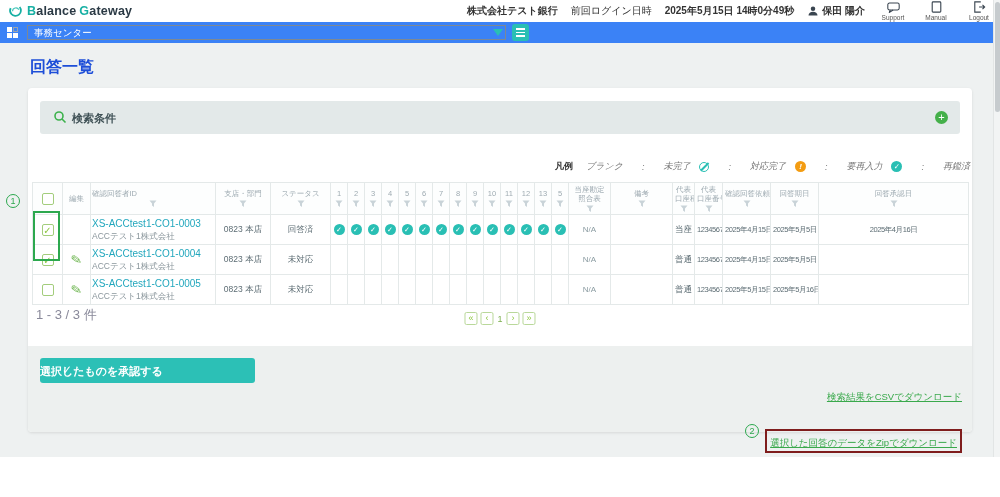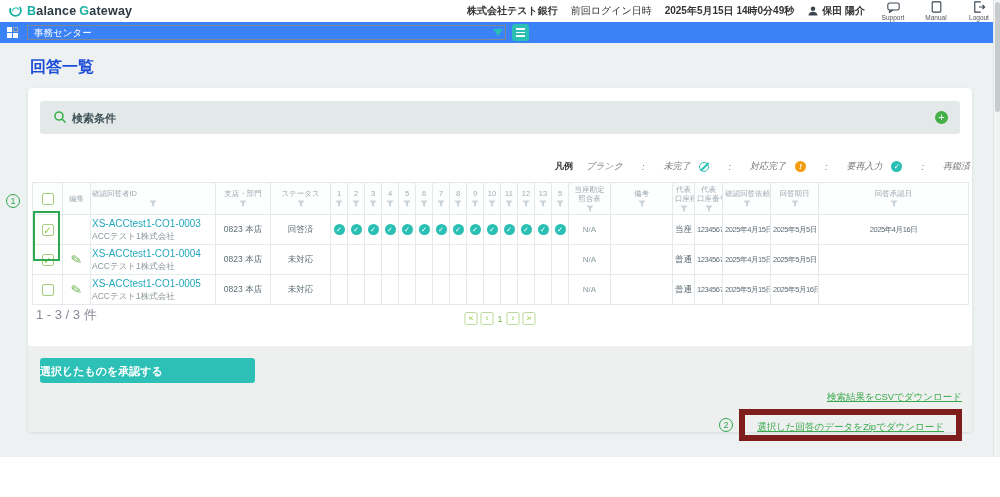--- a/index.html
+++ b/index.html
@@ -70,21 +70,21 @@
   .pg-cur { color:#7db04f; font-size:9px; margin:0 1px; }
 
   .strip { position:absolute; left:0; top:258px; width:944px; height:86px; background:#edf0ef; border-radius:0 0 4px 4px; }
   .approve-btn { position:absolute; left:12px; top:12px; width:215px; height:25px; background:#2cc0b6; border-radius:3px; cursor:pointer; color:#fff; }
   .approve-btn .ck { position:absolute; left:22px; top:5px; font-size:12px; font-weight:bold; }
   .approve-btn .al { position:absolute; left:0; right:0; top:6px; text-align:left; font-size:11px; font-weight:bold; }
 
   .dl-links { position:absolute; right:10px; top:40px; text-align:right; }
   .dl-link { color:#3aa94c; font-size:9.5px; text-decoration:underline; cursor:pointer; white-space:nowrap; }
   .zip-row { margin-top:5px; position:relative; display:flex; justify-content:flex-end; align-items:center; }
-  .zip-box { border:6px solid #7f1d1d; padding:1px 12px; display:inline-block; }
+  .zip-box { border:2px solid #7f1d1d; padding:1px 3px; display:inline-block;margin-top:20px; }
 
   
   .ann-circle { position:absolute; width:14px; height:14px; border:1.5px solid #2ca84e; border-radius:50%; color:#2ca84e; font-size:9px; line-height:13px; text-align:center; background:transparent; }
   #ann1 { left:6px; top:194px; }
   .ann2 { position:relative; width:14px; height:14px; border:1.5px solid #2ca84e; border-radius:50%; color:#2ca84e; font-size:9px; line-height:13px; text-align:center; margin-right:6px; flex:0 0 auto; }
   .ann-rect { position:absolute; left:33px; top:211px; width:27px; height:50px; border:2px solid #2ca84e; pointer-events:none; }
 
   
   .sbar { position:absolute; right:0; top:0; width:7px; height:457px; background:#f2f4f4; border-left:1px solid #e2e5e5; }
   .sthumb { position:absolute; left:1px; top:2px; width:5px; height:110px; background:#c6cbce; border-radius:3px; cursor:pointer; }

